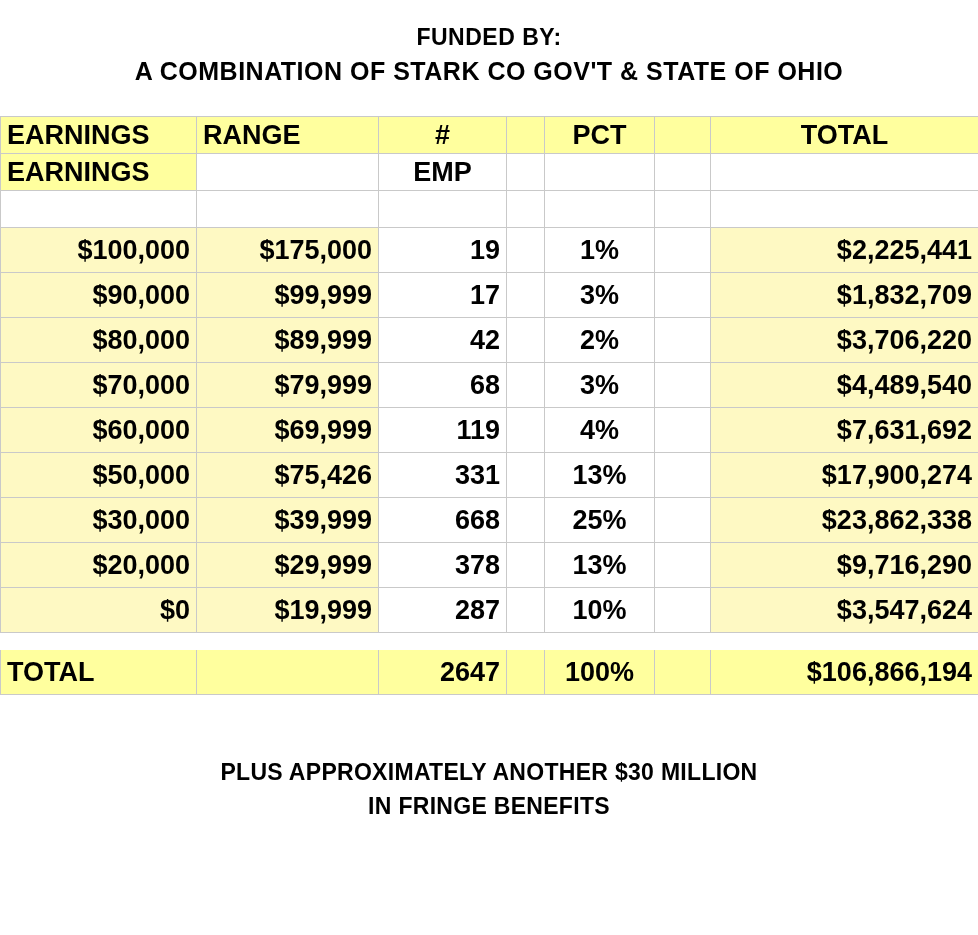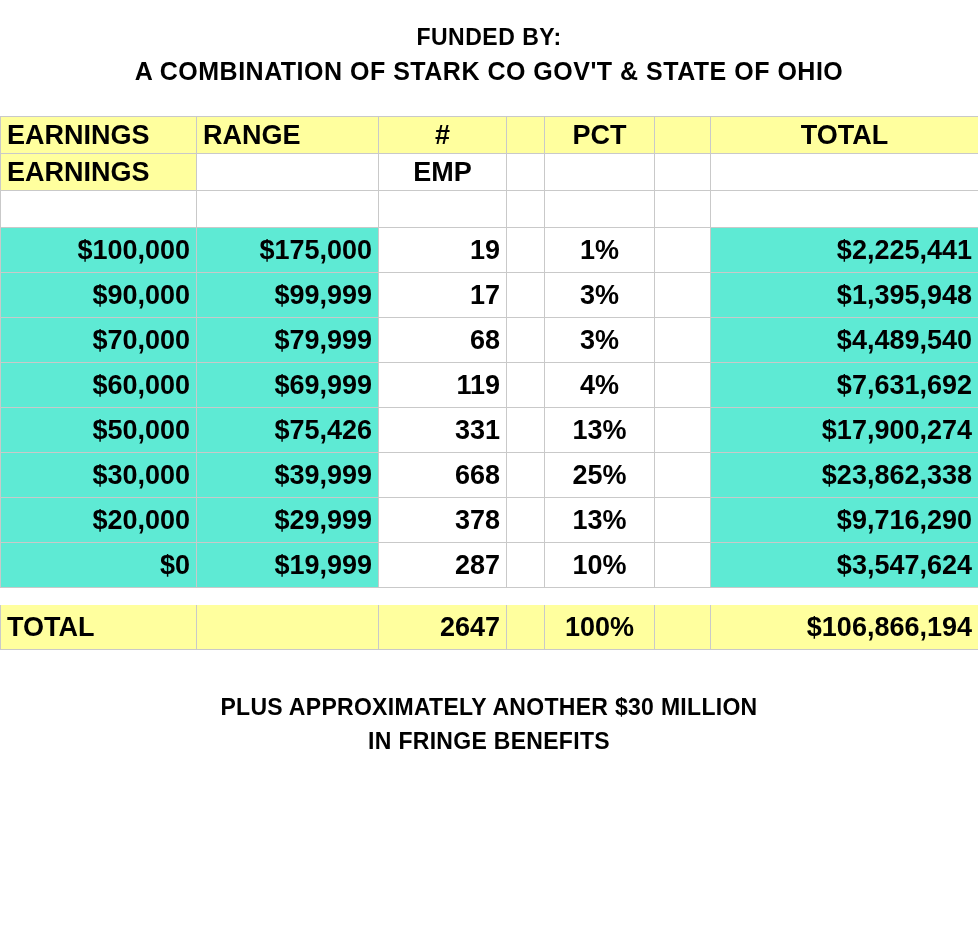--- a/index.html
+++ b/index.html
@@ -97,21 +97,21 @@
     font-weight: normal;
     text-align: center;
     background: #ffffff;
   }
   .blank-cell { background: #ffffff; }
 
   .spacer td { height: 34px; background: #ffffff; }
 
   
   tr.data td { height: 44px; }
-  .green { background: #5eead4; }
+  .green { background: #fef9c3; }
   .white { background: #ffffff; }
   .num-r { text-align: right; }
   .num-c { text-align: center; }
   .star-cell {
     text-align: center;
     background: #ffffff;
     line-height: 1;
   }
   .star {
     color: #ef3b3b;
@@ -136,21 +136,21 @@
     border-top: 1px solid #c9c9c9;
     border-bottom: none;
   }
 
   
   .footer {
     text-align: center;
     font-weight: bold;
     font-size: 23px;
     line-height: 34px;
-    padding-top: 40px;
+    padding-top: 60px;
     letter-spacing: 0.3px;
   }
 </style>
 </head>
 <body>
 
 <div class="page">
 
   <div class="heading">
     <div class="line1">FUNDED BY:</div>
@@ -209,23 +209,32 @@
         <td class="green num-r">$2,225,441</td>
       </tr>
 
       <tr class="data">
         <td class="green num-r">$90,000</td>
         <td class="green num-r">$99,999</td>
         <td class="white num-r">17</td>
         <td class="white"></td>
         <td class="white num-c">3%</td>
         <td class="star-cell"><span class="star"></span></td>
-        <td class="green num-r">$1,395,948</td>
-      </tr>
-
+        <td class="green num-r">$1,832,709</td>
+      </tr>
+
+      <tr class="data">
+        <td class="green num-r">$80,000</td>
+        <td class="green num-r">$89,999</td>
+        <td class="white num-r">42</td>
+        <td class="white"></td>
+        <td class="white num-c">2%</td>
+        <td class="star-cell"><span class="star"></span></td>
+        <td class="green num-r">$3,706,220</td>
+      </tr>
 
       <tr class="data">
         <td class="green num-r">$70,000</td>
         <td class="green num-r">$79,999</td>
         <td class="white num-r">68</td>
         <td class="white"></td>
         <td class="white num-c">3%</td>
         <td class="star-cell"><span class="star"></span></td>
         <td class="green num-r">$4,489,540</td>
       </tr>

